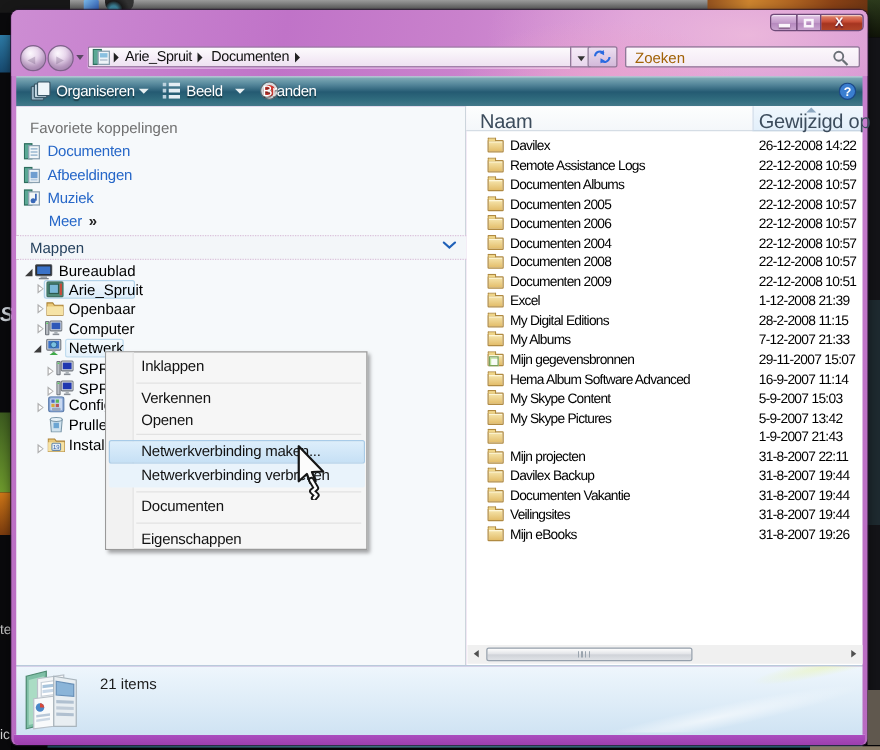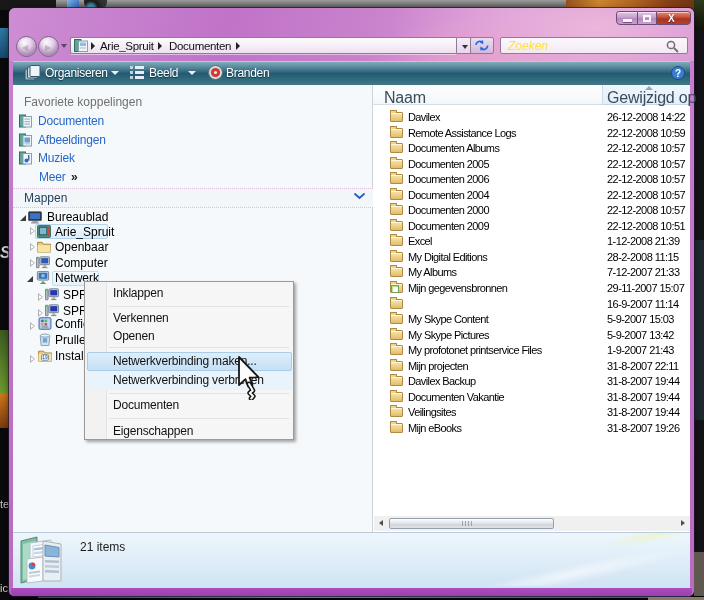--- a/index.html
+++ b/index.html
@@ -144,21 +144,21 @@
 <div class="abs" id="crumbdrop">
       <div class="abs" style="left:5px;top:7px;width:0;height:0;border-top:4px solid #333;border-left:3.5px solid transparent;border-right:3.5px solid transparent"></div>
     </div>
 <div class="abs" id="refresh"></div>
 <div class="abs" id="search"></div>
 <div class="abs bc" style="left:100px;top:39px;font-size:11.5px;letter-spacing:-.3px">Arie_Spruit</div>
 <div class="abs bc" style="left:169px;top:39px;font-size:11.5px;letter-spacing:-.3px">Documenten</div>
 <div class="barrow" style="left:91px;top:42px"></div>
 <div class="barrow" style="left:158px;top:42px"></div>
 <div class="barrow" style="left:236px;top:42px"></div>
-<div class="abs bc" style="left:508px;top:39px;color:#fde047;font-style:italic">Zoeken</div>
+<div class="abs bc" style="left:508px;top:39px;color:#a16207;">Zoeken</div>
 
 <div class="abs" id="toolbar"></div>
 <svg class="abs" style="left:24px;top:65px" width="17" height="16" viewBox="0 0 17 16">
  <rect x="1" y="4" width="10" height="11" rx="1" fill="#9db8c8" stroke="#3a5868" stroke-width="1"></rect>
  <rect x="3.5" y="2" width="10" height="11" rx="1" fill="#c8dbe6" stroke="#3a5868" stroke-width="1"></rect>
  <rect x="6" y="0.5" width="10" height="11" rx="1" fill="#eef5f9" stroke="#3a5868" stroke-width="1"></rect>
 </svg>
 <div class="tbt" style="left:45px">Organiseren</div>
 <div class="tbdrop" style="left:111px"></div>
 <svg class="abs" style="left:130px;top:66px" width="14" height="13" viewBox="0 0 14 13">
@@ -169,21 +169,21 @@
       <rect x="5" y="5" width="9" height="3" fill="#e4eef4"></rect>
       <rect x="5" y="10" width="9" height="3" fill="#e4eef4"></rect>
 </svg>
 <div class="tbt" style="left:149px">Beeld</div>
 <div class="tbdrop" style="left:188px"></div>
 <svg class="abs" style="left:208px;top:65px" width="15" height="15" viewBox="0 0 15 15">
  <circle cx="7.5" cy="7.5" r="7" fill="#d8dde0" stroke="#5a6a72"></circle>
  <circle cx="7.5" cy="7.5" r="4.6" fill="#d03830"></circle>
  <circle cx="7.5" cy="7.5" r="1.6" fill="#e8e8e8"></circle>
 </svg>
-<div class="tbt" style="left:226px">Branden</div>
+<div class="tbt" style="left:210px">Branden</div>
 <svg class="abs" style="left:671px;top:66px" width="14" height="14" viewBox="0 0 14 14">
  <circle cx="7" cy="7" r="6.5" fill="#3a7ed0" stroke="#1c4a88"></circle>
  <text x="7" y="10.5" font-size="10" font-weight="bold" fill="#fff" text-anchor="middle" font-family="Liberation Sans">?</text>
 </svg>
 
 <div class="abs" id="leftpane"></div>
 <div class="abs" id="rightpane"></div>
 <div class="abs" id="lhead"></div>
 <div class="abs" id="lheadDate"></div>
 <div class="hcell" style="left:384px">Naam</div>
@@ -216,21 +216,21 @@
         <span class="nm">Documenten 2006</span>
         <span class="dt">22-12-2008 10:57</span>
       </div>
 <div class="r" style="top:187px">
         <i class="fo"></i>
         <span class="nm">Documenten 2004</span>
         <span class="dt">22-12-2008 10:57</span>
       </div>
 <div class="r" style="top:202px">
         <i class="fo"></i>
-        <span class="nm">Documenten 2000</span>
+        <span class="nm">Documenten 2008</span>
         <span class="dt">22-12-2008 10:57</span>
       </div>
 <div class="r" style="top:218px">
         <i class="fo"></i>
         <span class="nm">Documenten 2009</span>
         <span class="dt">22-12-2008 10:51</span>
       </div>
 <div class="r" style="top:233px">
         <i class="fo"></i>
         <span class="nm">Excel</span>
@@ -246,35 +246,35 @@
         <span class="nm">My Albums</span>
         <span class="dt">7-12-2007 21:33</span>
       </div>
 <div class="r" style="top:280px">
         <i class="fo g"></i>
         <span class="nm">Mijn gegevensbronnen</span>
         <span class="dt">29-11-2007 15:07</span>
       </div>
 <div class="r" style="top:296px">
         <i class="fo"></i>
+        <span class="nm">Hema Album Software Advanced</span>
         <span class="dt">16-9-2007 11:14</span>
       </div>
 <div class="r" style="top:311px">
         <i class="fo"></i>
         <span class="nm">My Skype Content</span>
         <span class="dt">5-9-2007 15:03</span>
       </div>
 <div class="r" style="top:327px">
         <i class="fo"></i>
         <span class="nm">My Skype Pictures</span>
         <span class="dt">5-9-2007 13:42</span>
       </div>
 <div class="r" style="top:342px">
         <i class="fo"></i>
-        <span class="nm">My profotonet printservice Files</span>
         <span class="dt">1-9-2007 21:43</span>
       </div>
 <div class="r" style="top:358px">
         <i class="fo"></i>
         <span class="nm">Mijn projecten</span>
         <span class="dt">31-8-2007 22:11</span>
       </div>
 <div class="r" style="top:373px">
         <i class="fo"></i>
         <span class="nm">Davilex Backup</span>

